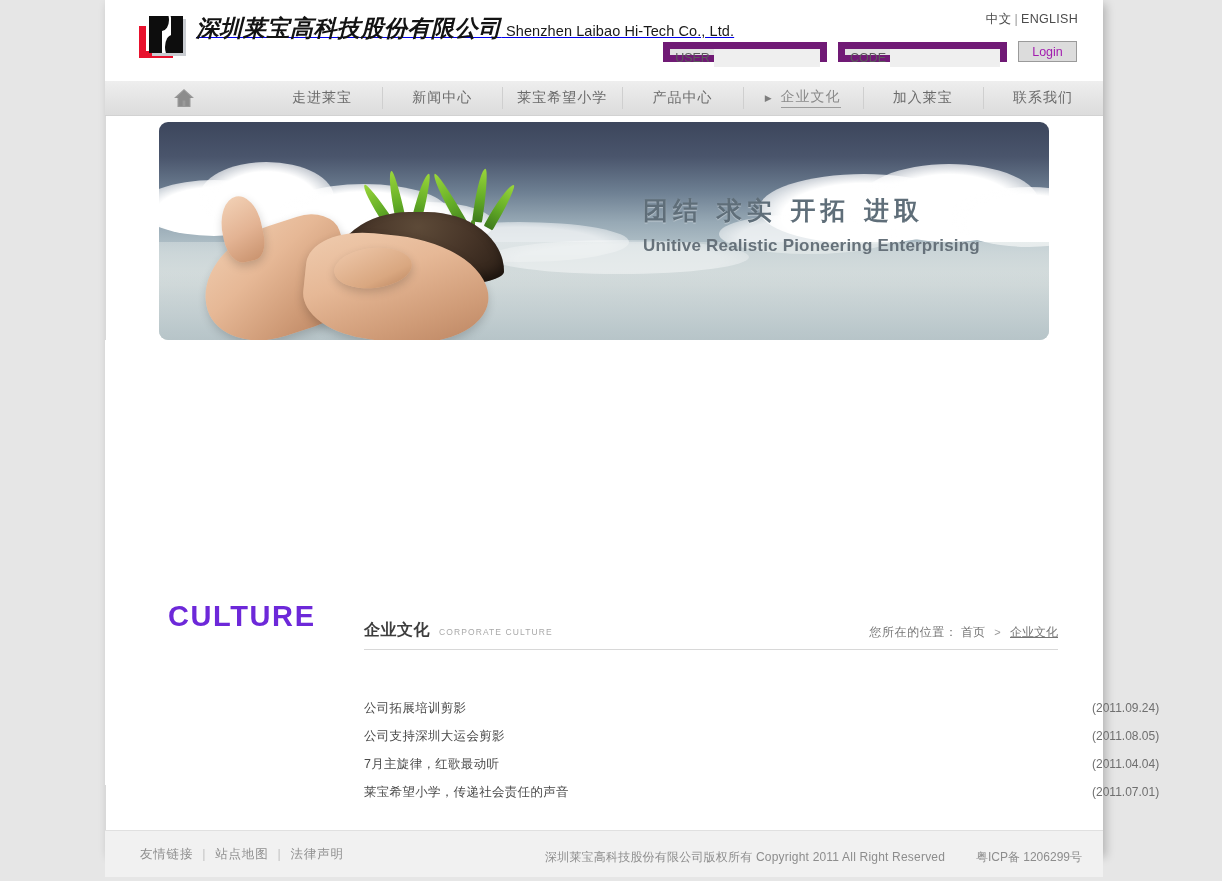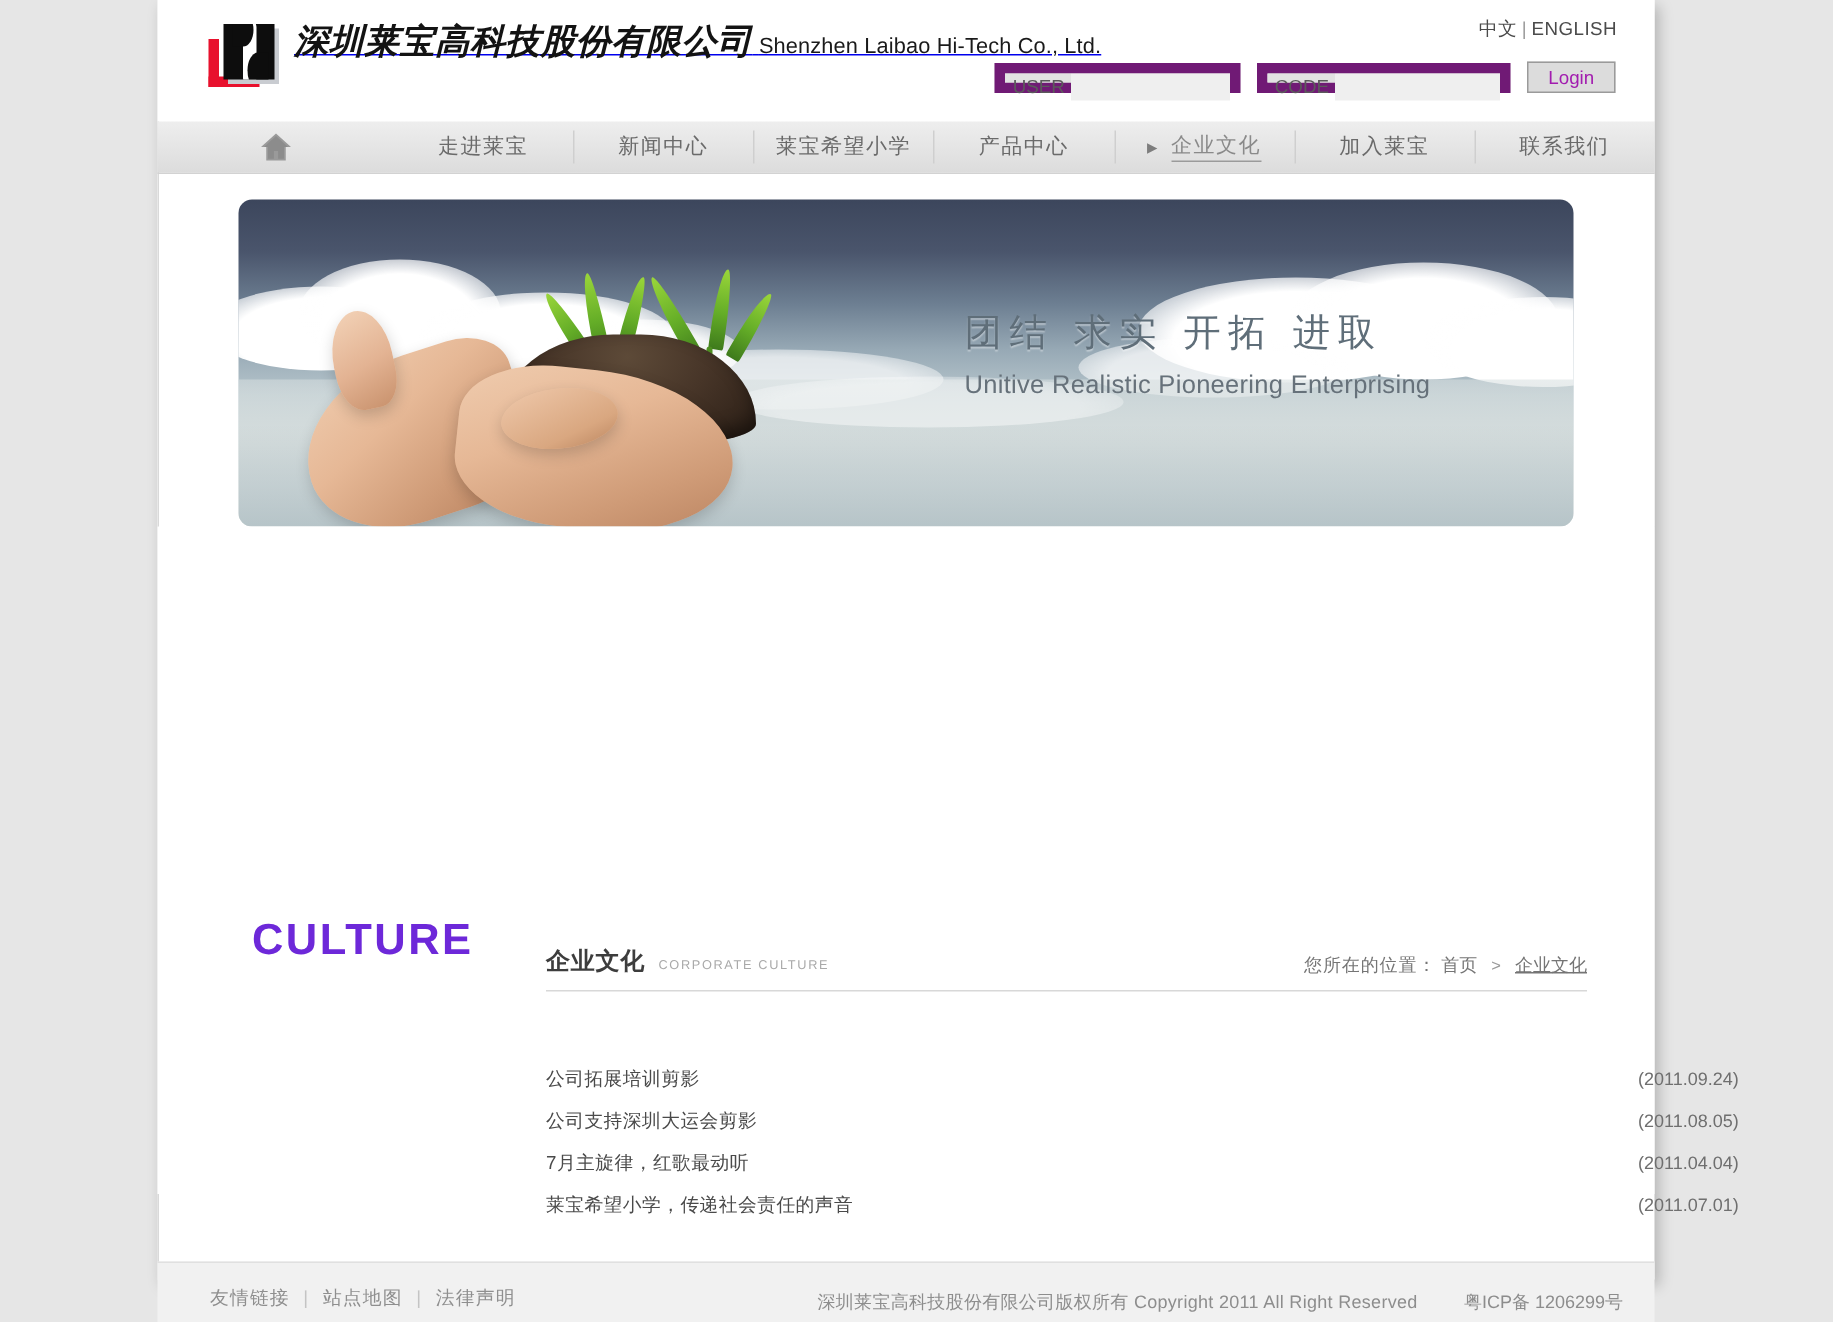--- a/index.html
+++ b/index.html
@@ -164,22 +164,23 @@
     padding-bottom: 1px;
   }
   .nav-arrow {
     color: #7d7d7d; font-size: 9px;
     margin-right: 8px; line-height: 1;
   }
   #home-icon svg { display: block; }
 
   
   #banner-wrap {
-    padding: 17px 0 0 0;
+    padding: 6px 0 0 0;
     background: #ffffff;
+    font-weight: bold;
   }
   #banner {
     position: relative;
     margin: 0 auto;
     width: 890px; height: 218px;
     border-radius: 9px;
     overflow: hidden;
     background: linear-gradient(to bottom,
         #3c465c 0%, #4a556c 16%,
         #6d7f92 32%, #97a9b5 46%,

